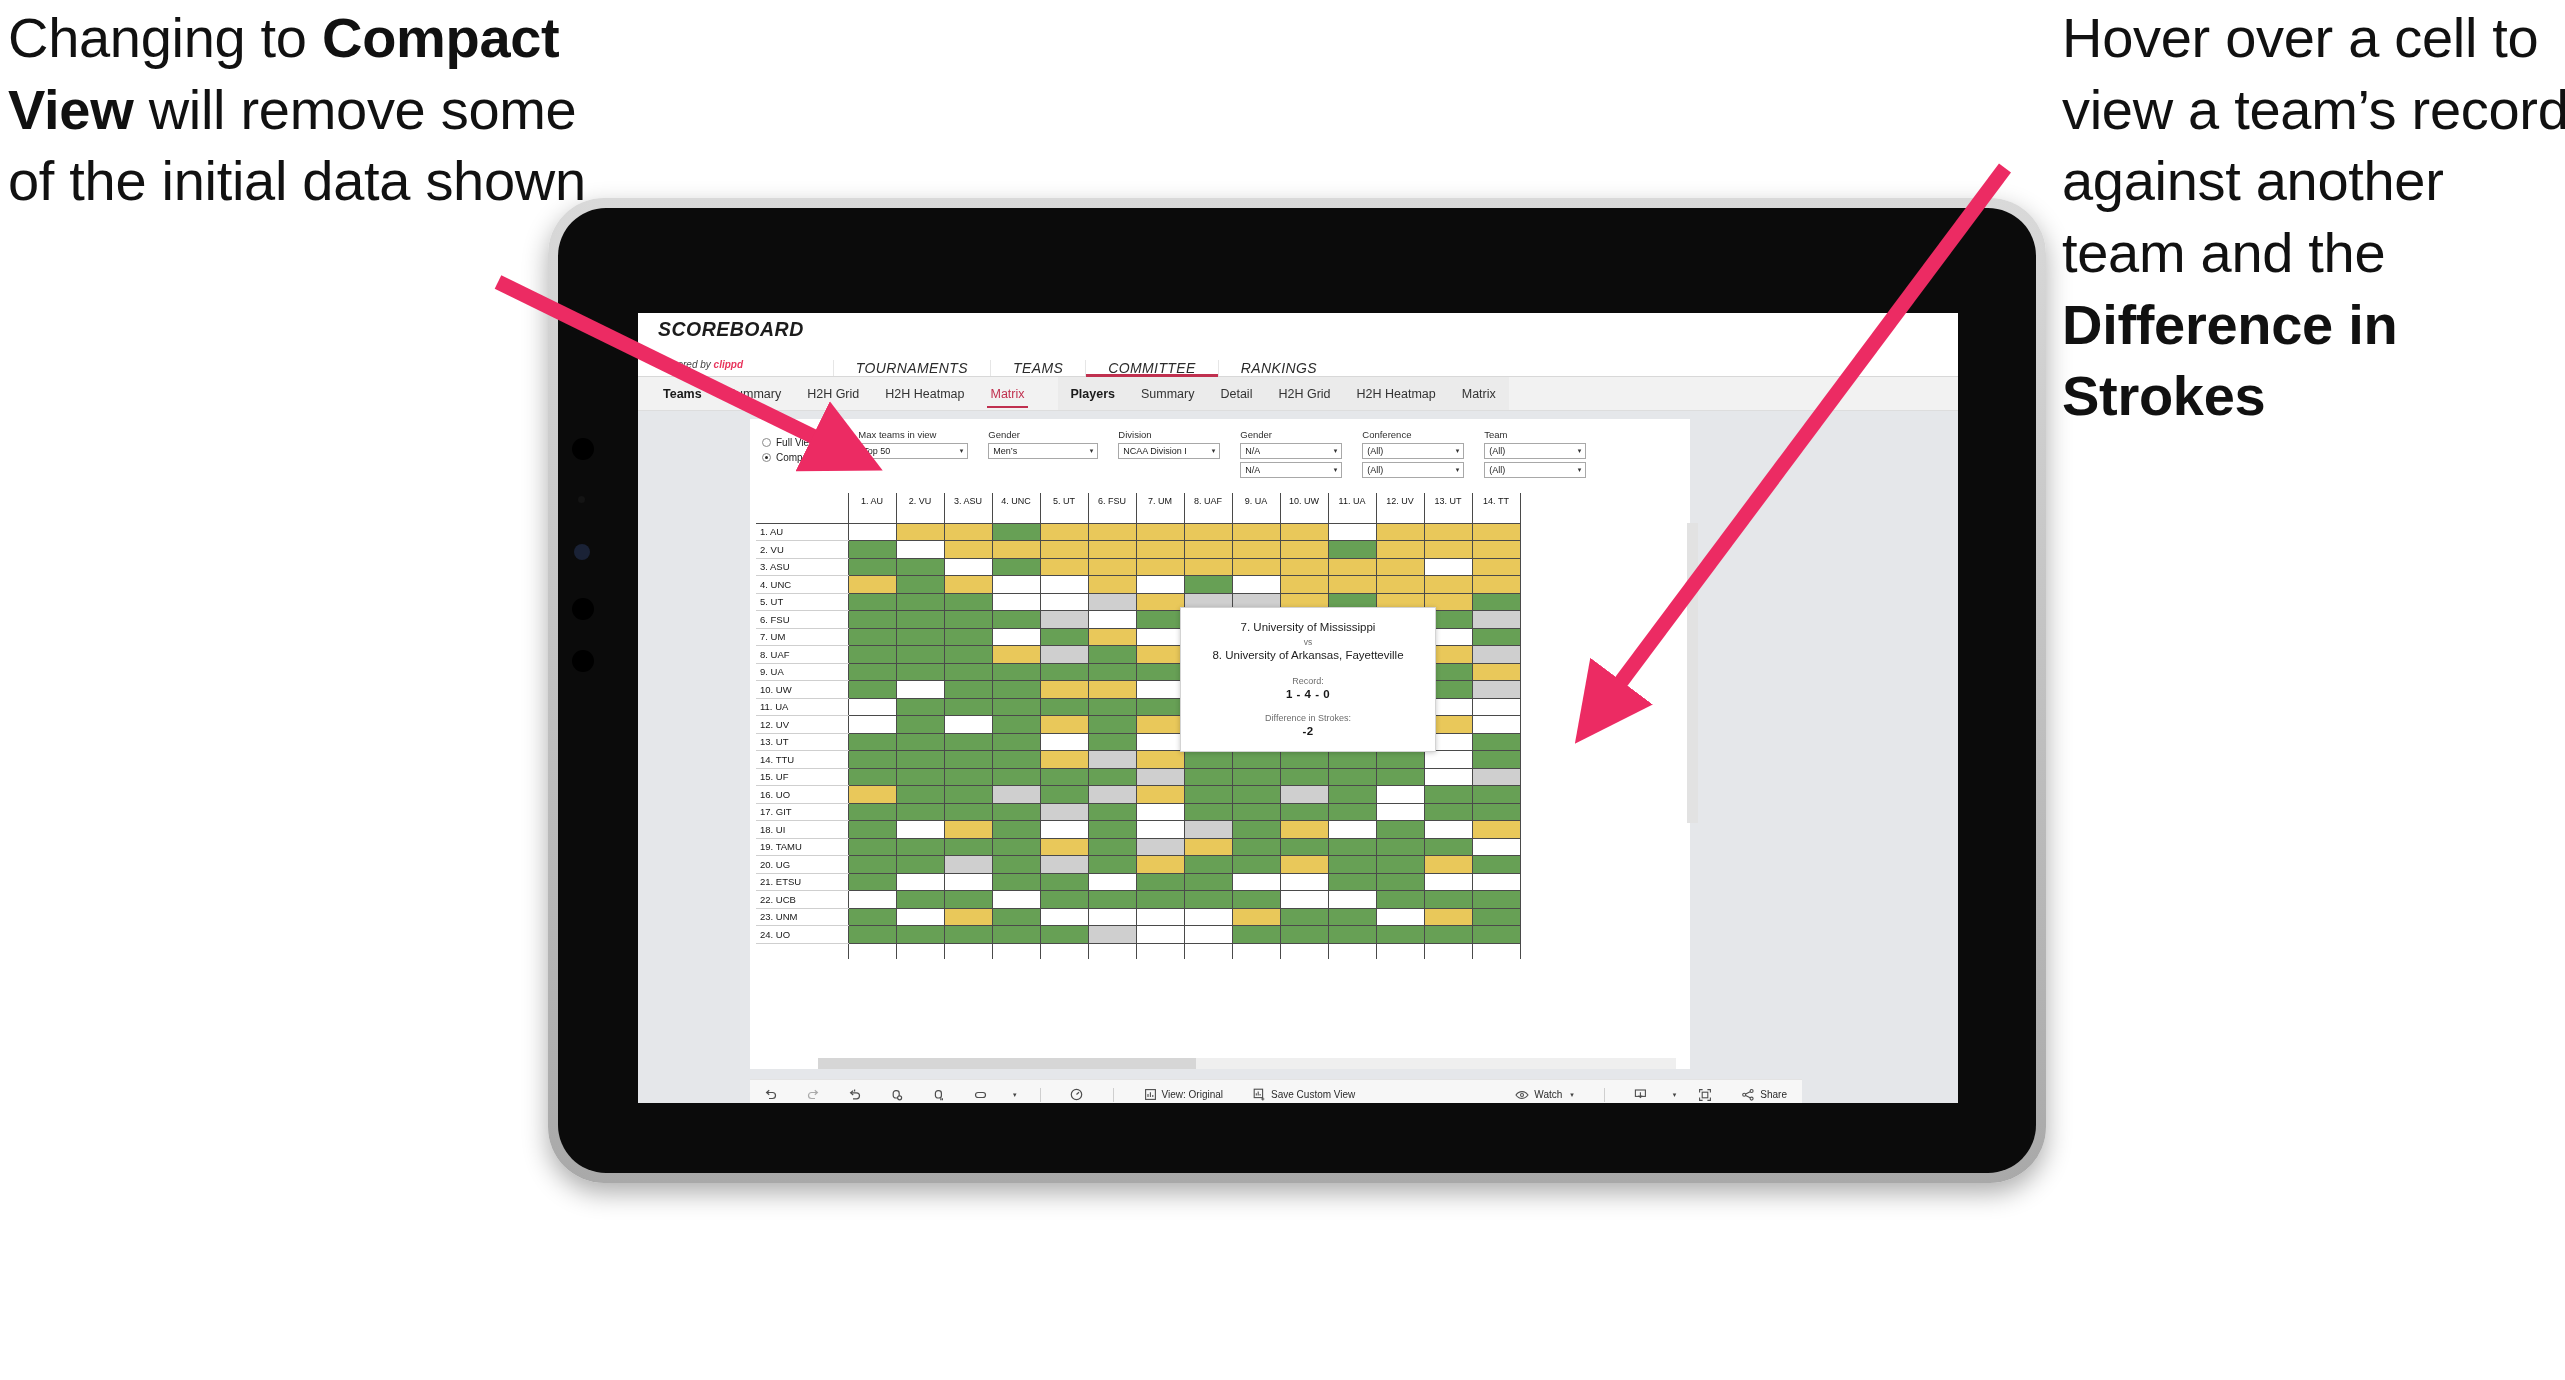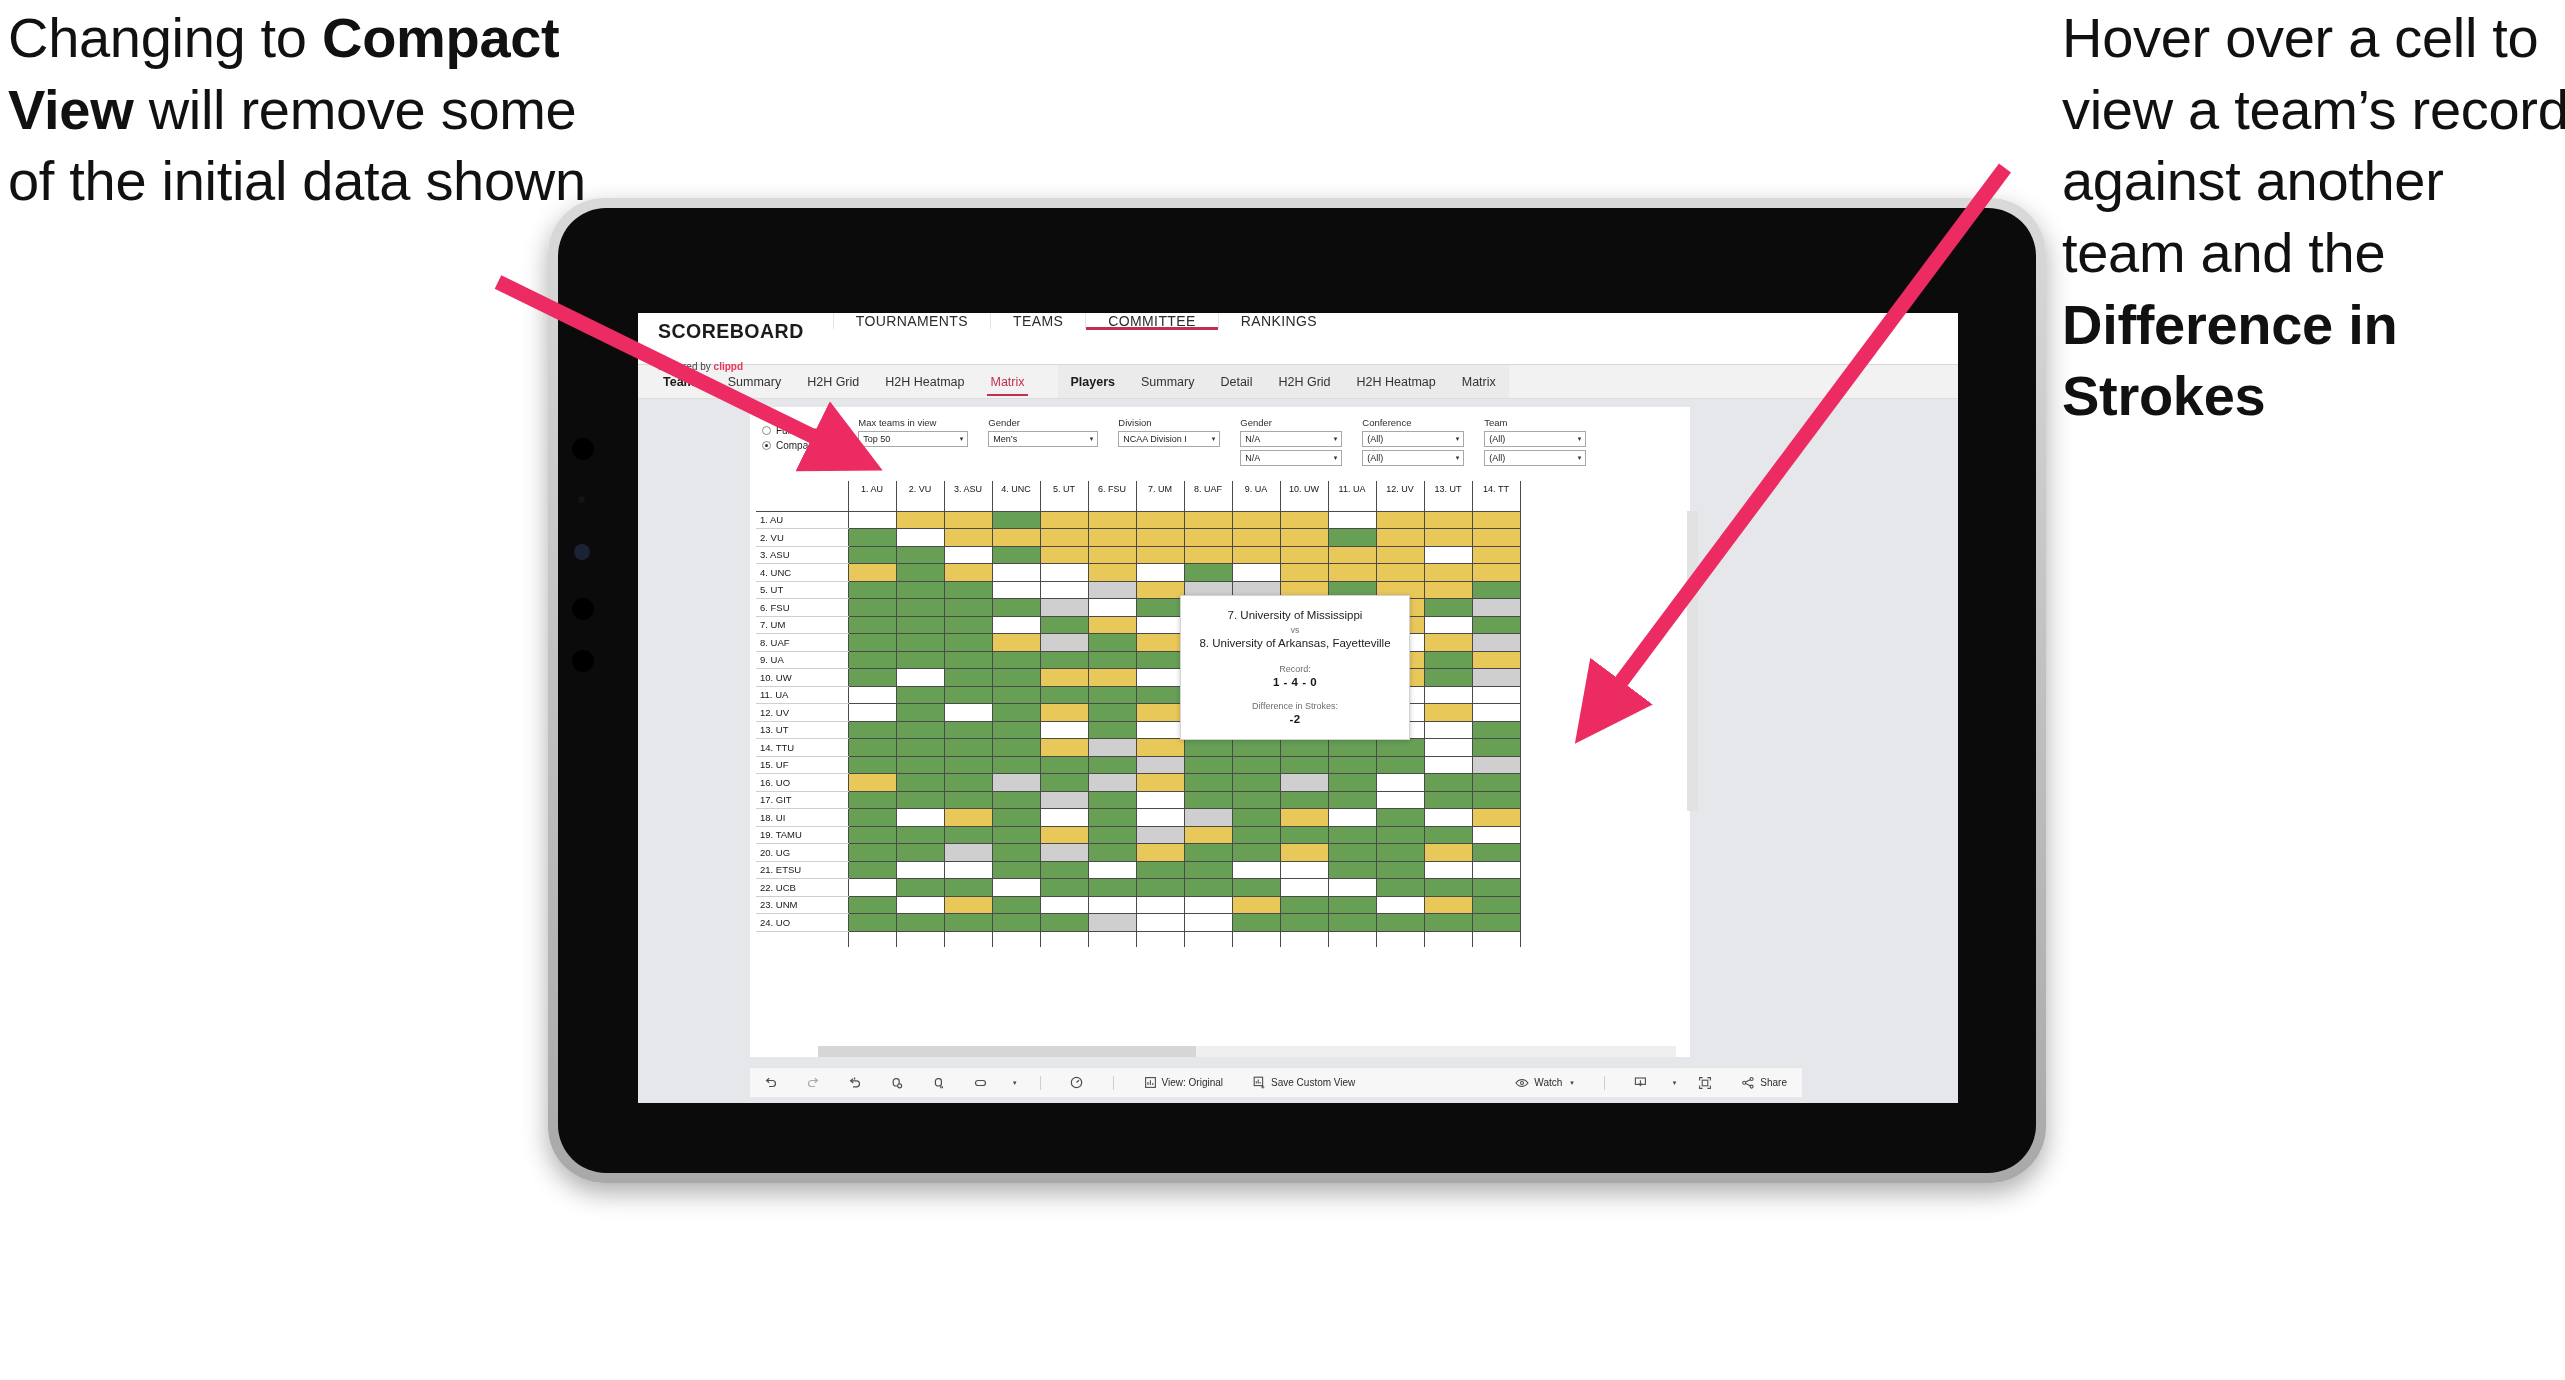--- a/index.html
+++ b/index.html
@@ -54,24 +54,25 @@
   #app {
     position: absolute;
     left: 80px; top: 105px;
     width: 1320px; height: 790px;
     background: #ffffff;
     overflow: hidden;
   }
 
   
   #app-header {
-    display: flex; align-items: flex-start;
-    height: 52px;
+    display: flex; align-items: flex-end;
+    height: 64px;
     background: #ffffff;
     border-bottom: 1px solid #d8d8d8;
+    font-style: italic;
   }
   .brand { padding: 6px 18px 6px 20px; display:flex; flex-direction:column; justify-content:center; min-width: 150px; }
   .brand-title {
     font-family: "Liberation Sans", sans-serif;
     font-weight: 700; font-size: 21px; letter-spacing: .5px; color:#1c1c1c;
     transform: scaleX(.93); transform-origin: left center;
   }
   .brand-sub { font-size: 10px; color:#444; margin-top:18px; }
   .brand-sub .clippd { color:#e8365d; font-weight:700; }
 
@@ -164,21 +165,21 @@
   table.matrix tr.tail td { height: 16px; background:#fff; border-bottom:none; }
 
   
   #vtrack { position:absolute; right:-14px; top:30px; width:11px; height: 300px; background:#e2e2e2; }
   
   #htrack { position:absolute; left: 68px; right: 14px; bottom: 0px; height: 11px; background:#efefef; }
   #hthumb { position:absolute; left:0; top:0; width: 44%; height:100%; background:#d6d6d6; }
 
   
   #tooltip {
-    position:absolute; left: 430px; top: 188px; width: 230px;
+    position:absolute; left: 430px; top: 188px; width: 256px;
     background:#ffffff; border:1px solid #d3d3d3;
     box-shadow: 0 1px 5px rgba(0,0,0,.22);
     padding: 12px 10px 14px 10px; text-align:center; z-index: 40;
   }
   #tooltip .tt-team { font-size: 11.5px; color:#1c1c1c; line-height:1.35; }
   #tooltip .tt-vs { font-size: 8.5px; color:#6d6d6d; margin: 1px 0 1px; }
   #tooltip .tt-lbl { font-size: 9px; color:#6d6d6d; margin-top: 13px; }
   #tooltip .tt-val { font-size: 11.5px; color:#161616; font-weight:600; margin-top:2px; letter-spacing:.5px; }
 
   

